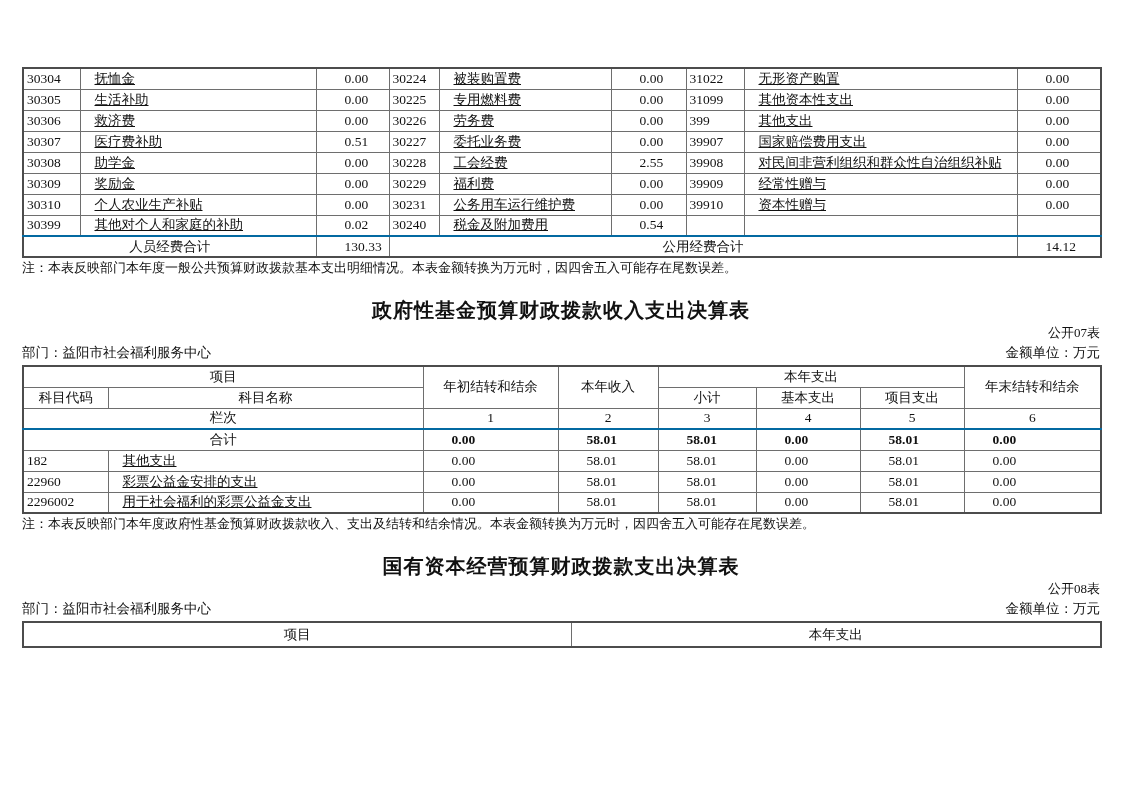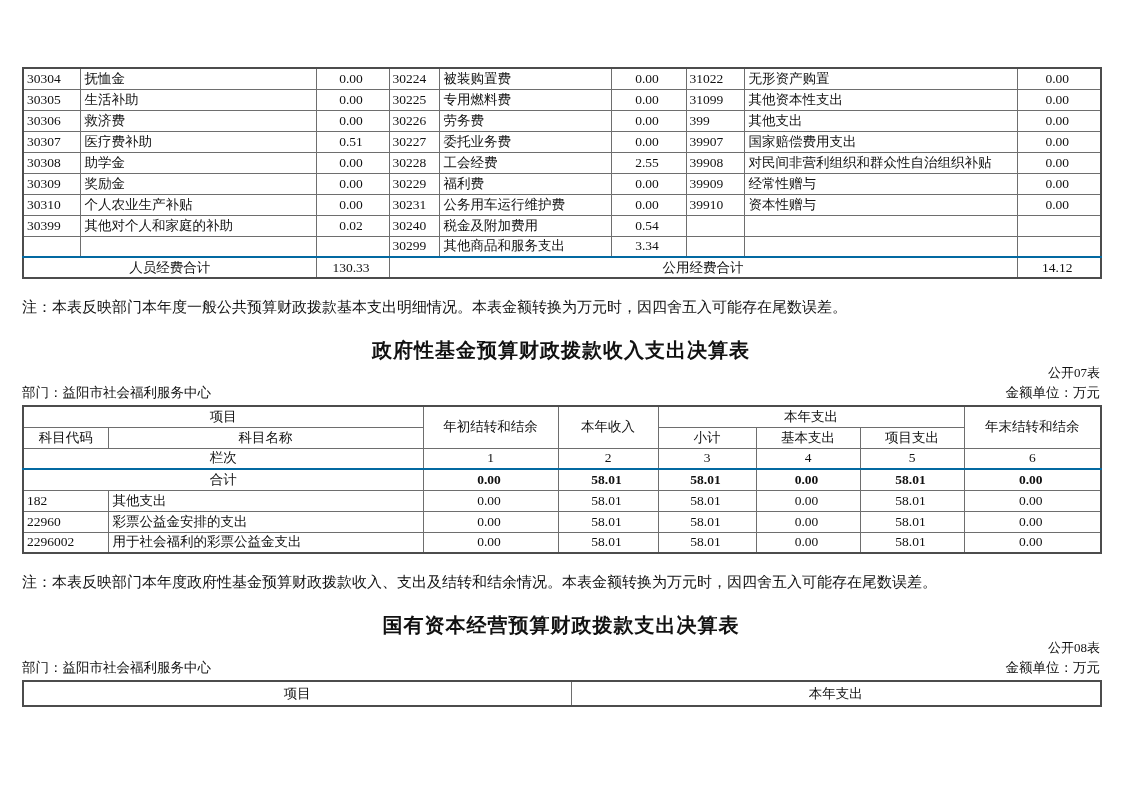--- a/index.html
+++ b/index.html
@@ -11,28 +11,28 @@
   }
   .page { position: relative; width: 1122px; height: 793px; overflow: hidden; background: #ffffff; }
   .content { margin-left: 22px; width: 1078px; }
 
   table { border-collapse: collapse; table-layout: fixed; width: 1078px; border: 2px solid #4c4c4c; }
   td {
     border: 1px solid #6e6e6e; height: 21px; font-size: 13.5px;
     overflow: hidden; white-space: nowrap; vertical-align: middle;
   }
   td.code { text-align: left; padding-left: 3px; margin-top: 20px; }
-  td.name { text-align: left; padding-left: 4px; }
-  td.num  { text-align: center; padding-right: 3px; }
+  td.name { text-align: left; padding-left: 14px; text-decoration: underline; }
+  td.num  { text-align: left; padding-right: 3px; padding-left: 28px; }
   td.center { text-align: center; }
   tr.thick-top td { border-top: 2px solid #0369a1; }
   tr.bold-vals td.num { font-weight: bold; }
 
   .t1 { margin-top: 67px; }
-  .note { font-size: 15px; margin-top: 19px; white-space: nowrap; }
+  .note { font-size: 13px; margin-top: 1px; white-space: nowrap; }
   .tbl-title { text-align: center; font-size: 20px; font-weight: bold; margin-top: 20px; letter-spacing: 1px; }
   .sheet-label { text-align: right; font-size: 13px; }
   .dept-line { display: flex; justify-content: space-between; font-size: 13.5px; margin-top: 2px; margin-bottom: 3px; }
   .t3 td { height: 25px; border-bottom: 2px solid #4c4c4c; }
 </style>
 </head>
 <body>
 
 <div class="page">
   <div class="content">
@@ -127,31 +127,20 @@
             <td class="name">资本性赠与</td>
             <td class="num">0.00</td>
           </tr>
           <tr>
             <td class="code">30399</td>
             <td class="name">其他对个人和家庭的补助</td>
             <td class="num">0.02</td>
             <td class="code">30240</td>
             <td class="name">税金及附加费用</td>
             <td class="num">0.54</td>
-            <td class="code"></td>
-            <td class="name"></td>
-            <td class="num"></td>
-          </tr>
-          <tr>
-            <td class="code"></td>
-            <td class="name"></td>
-            <td class="num"></td>
-            <td class="code">30299</td>
-            <td class="name">其他商品和服务支出</td>
-            <td class="num">3.34</td>
             <td class="code"></td>
             <td class="name"></td>
             <td class="num"></td>
           </tr>
         </tbody>
       <tbody>
         <tr class="thick-top">
           <td colspan="2" class="center">人员经费合计</td>
           <td class="num">130.33</td>
           <td colspan="5" class="center">公用经费合计</td>

